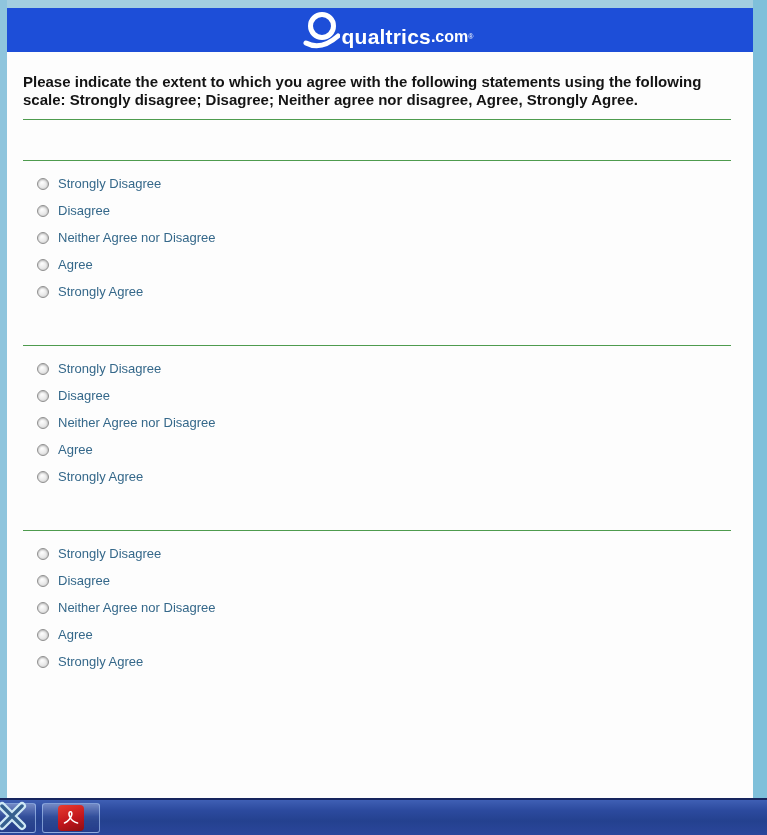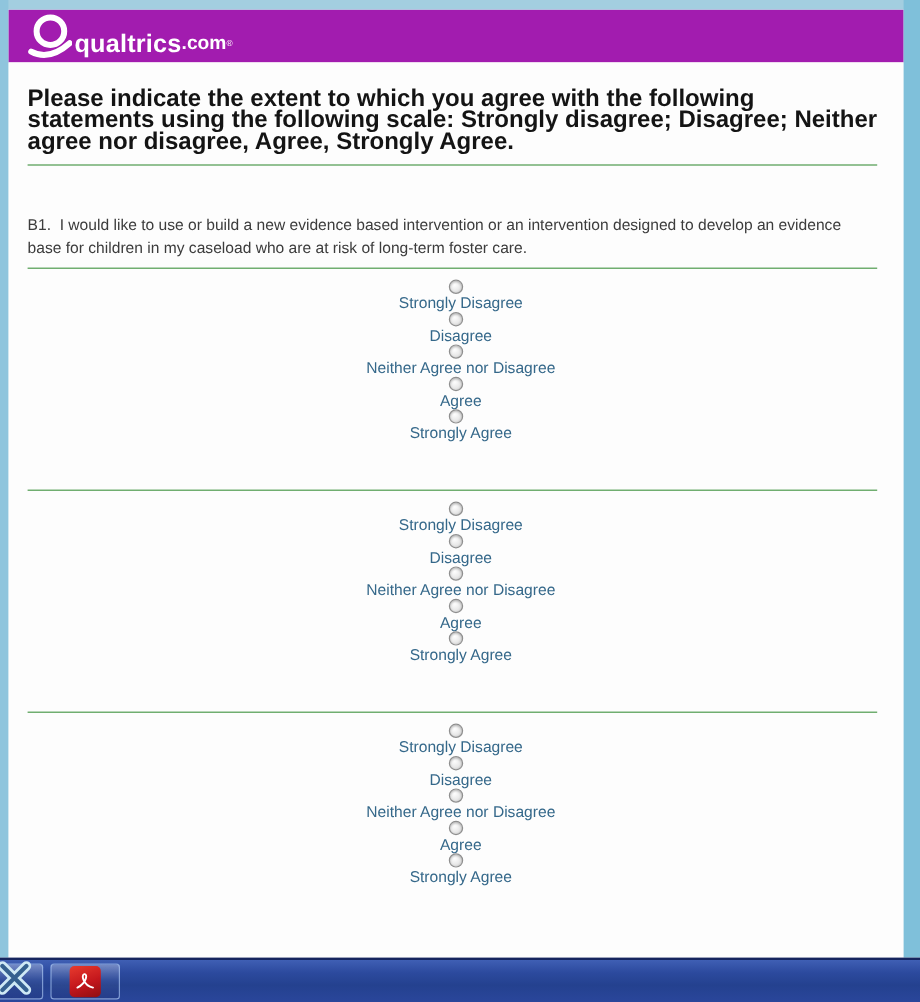--- a/index.html
+++ b/index.html
@@ -7,41 +7,41 @@
   body { font-family:"Liberation Sans", sans-serif; background:#fff; }
 
   .screen { position:relative; width:767px; height:835px; overflow:hidden; background:#fdfdfd; }
 
   
   .frame-top   { position:absolute; top:0; left:0; right:0; height:8px; background:#A3CEE0; z-index:2; }
   .frame-left  { position:absolute; top:0; left:0; bottom:37px; width:7px; background:#8FC5DD; z-index:2; }
   .frame-right { position:absolute; top:0; right:0; bottom:37px; width:14px; background:#7FC0DA; z-index:2; }
 
   
-  .header-band { position:absolute; top:8px; left:7px; right:14px; height:44px; background:#a21caf; z-index:1;
-                 display:flex; align-items:center; padding-left:15px; }
+  .header-band { position:absolute; top:8px; left:7px; right:14px; height:44px; background:#1d4ed8; z-index:1;
+                 display:flex; align-items:center; padding-left:15px;justify-content:center; }
   .logo { display:flex; align-items:flex-end; color:#fff; }
   .logo svg { display:block; margin-right:2px; }
   .logo-name { font-size:21px; font-weight:bold; letter-spacing:0.2px; line-height:1; padding-bottom:4px; }
   .logo-domain { font-size:16px; font-weight:bold; padding-bottom:5px; }
   .logo-reg { font-size:7px; padding-bottom:11px; }
 
   
   .content { position:absolute; top:52px; left:7px; right:14px; bottom:37px; background:#fdfdfd;
              padding:0 22px 0 16px; overflow:hidden; z-index:1; }
 
-  .instructions { margin-top:21px; font-size:20px; font-weight:bold; line-height:18px; color:#141414; }
+  .instructions { margin-top:21px; font-size:15px; font-weight:bold; line-height:18px; color:#141414; }
   .green-line { border:0; height:1px; background:#4E9B4E; margin-top:10px; }
 
   .question { margin-top:40px; }
   .q-text { font-size:13px; line-height:19px; color:#3C3C3C; }
   .q-line { height:1px; background:#4E9B4E; margin-top:7px; }
 
   .options { list-style:none; margin-top:9px; }
-  .option { display:flex; align-items:center; height:27px; padding-left:14px; cursor:pointer;flex-direction:column; }
+  .option { display:flex; align-items:center; height:27px; padding-left:14px; cursor:pointer; }
   .radio { flex:0 0 auto; width:12px; height:12px; border-radius:50%; border:1px solid #8f8f8f;
            background:radial-gradient(circle at 38% 32%, #ffffff 0%, #e9e9e9 55%, #c9c9c9 100%);
            box-shadow:inset 0 1px 2px rgba(0,0,0,0.25); margin-right:9px; }
   .option-label { font-size:13px; color:#35688A; }
 
   
   .taskbar { position:absolute; left:0; right:0; bottom:0; height:37px; z-index:3;
              background:linear-gradient(180deg, #3F5FB4 0%, #2C4A9E 30%, #24418F 60%, #2A469B 100%);
              border-top:2px solid #16255E; display:flex; align-items:center; }
   .task-btn { height:30px; border:1px solid rgba(170,200,245,0.65); border-radius:3px;
@@ -72,21 +72,20 @@
       <span class="logo-domain">.com</span>
       <span class="logo-reg">®</span>
     </div>
   </div>
 
   <div class="content">
     <p class="instructions">Please indicate the extent to which you agree with the following statements using the following scale: Strongly disagree; Disagree; Neither agree nor disagree, Agree, Strongly Agree.</p>
     <hr class="green-line">
     <div id="questions">
   <div class="question">
-    <p class="q-text">B1.&nbsp; I would like to use or build a new evidence based intervention or an intervention designed to develop an evidence base for children in my caseload who are at risk of long-term foster care.</p>
     <div class="q-line"></div>
     <ul class="options">
 
     <li class="option">
         <span class="radio"></span>
         <span class="option-label">Strongly Disagree</span>
       </li>
             <li class="option">
         <span class="radio"></span>
         <span class="option-label">Disagree</span>

